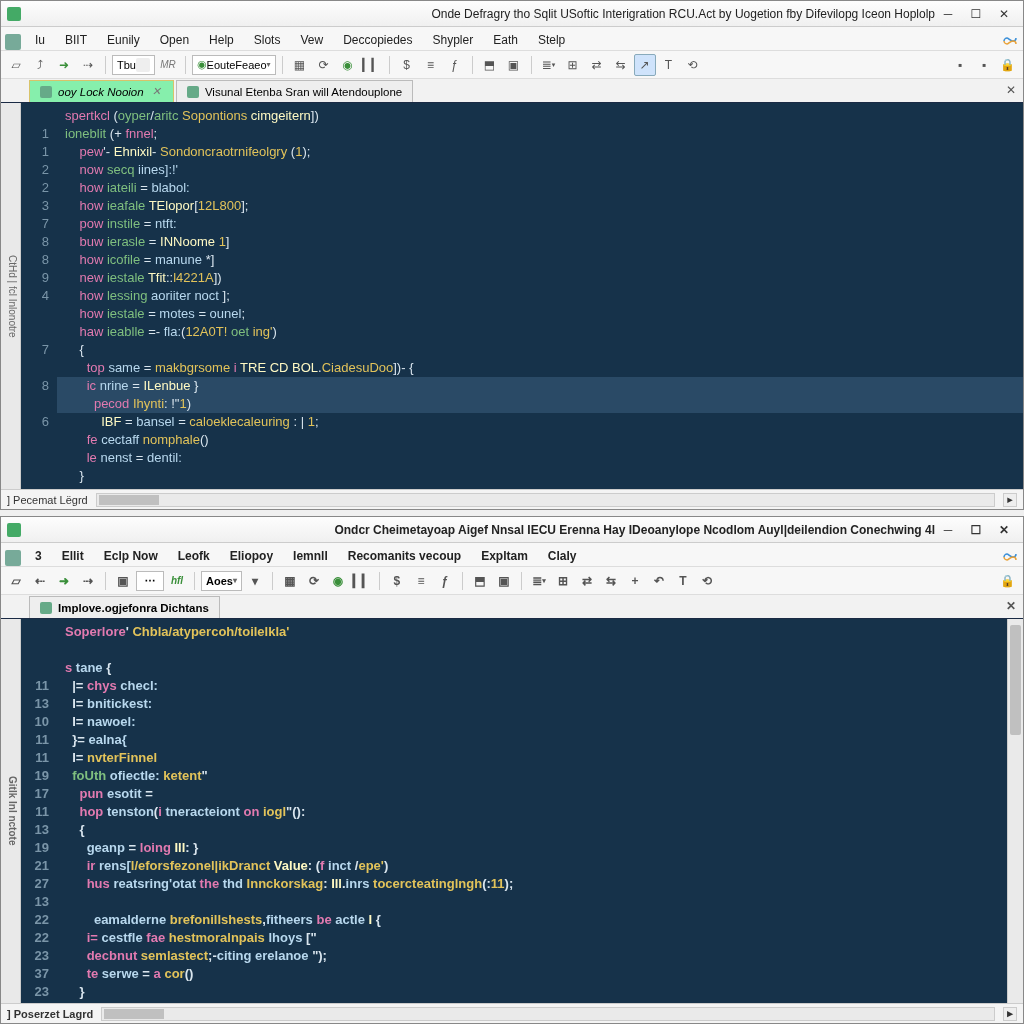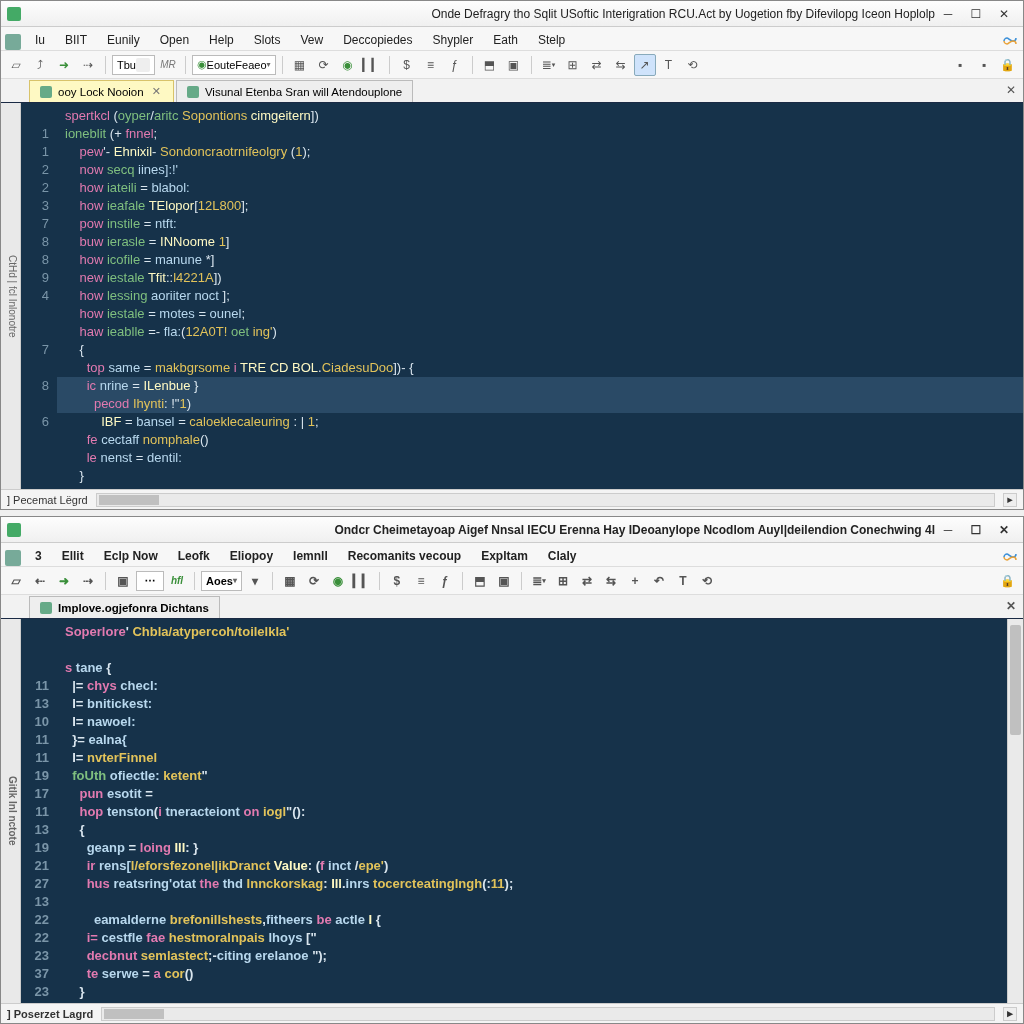--- a/index.html
+++ b/index.html
@@ -25,21 +25,21 @@
 .toolbar .tb-btn { width: 22px; height: 22px; display: flex; align-items:center; justify-content:center; color:#555; cursor:pointer; border-radius:2px; }
 .toolbar .tb-btn.active { background:#cfe3fb; border:1px solid #8ab; }
 .toolbar .tb-sep { width:1px; height:18px; background:#ccc; margin:0 4px; }
 .toolbar .tb-combo { height:20px; border:1px solid #bbb; background:#fff; font-size:11px; padding:0 4px; display:flex; align-items:center; gap:0; cursor:pointer;}
 .toolbar .tb-combo .caret { font-size:8px; color:#666;}
 .toolbar .spacer { flex:1; }
 .toolbar .tb-right { width:22px; height:22px; display:flex;align-items:center;justify-content:center;color:#555; }
 
 .tabstrip { display:flex; align-items:flex-end; height:24px; background:#f2f2f2; border-bottom:1px solid #1a2a44; padding-left:28px; position:relative;}
 .tab { height:22px; padding:0 10px; display:flex;align-items:center; gap:6px; font-size:11.5px; border:1px solid #bbb; border-bottom:none; margin-right:2px; background:#eee; cursor:pointer;}
-.tab.active { background:#fef9c3; border-color:#d8c36a;}
+.tab.active { background:#86efac; border-color:#d8c36a;font-style:italic;}
 .tab .tab-icon { width:12px;height:12px;background:#6a8;border-radius:2px;}
 .tab .tab-close { font-size:11px;color:#777;padding:0 2px;cursor:pointer;}
 .tabstrip .tab-close-all { position:absolute; right:4px; top:3px; width:16px;height:16px; display:flex;align-items:center;justify-content:center;color:#555;cursor:pointer;}
 
 .editor-wrap { flex:1; display:flex; background:#16324a; position:relative; overflow:hidden; }
 .sidegutter { width:20px; background:#e9e9e9; border-right:1px solid #ccc; writing-mode:vertical-rl; text-orientation:mixed; font-size:10px; color:#666; padding:6px 2px; text-align:center;}
 .editor { flex:1; display:flex; font-family:Consolas,"Courier New",monospace; font-size:13px; line-height:18px; overflow:hidden;}
 .gutter { background:#16324a; color:#7a95a8; text-align:right; padding:4px 8px 4px 4px; user-select:none; min-width:36px;}
 .gutter div { height:18px; }
 .code { flex:1; padding:4px 0; color:#d9e5ee; white-space:pre; overflow:hidden;}

